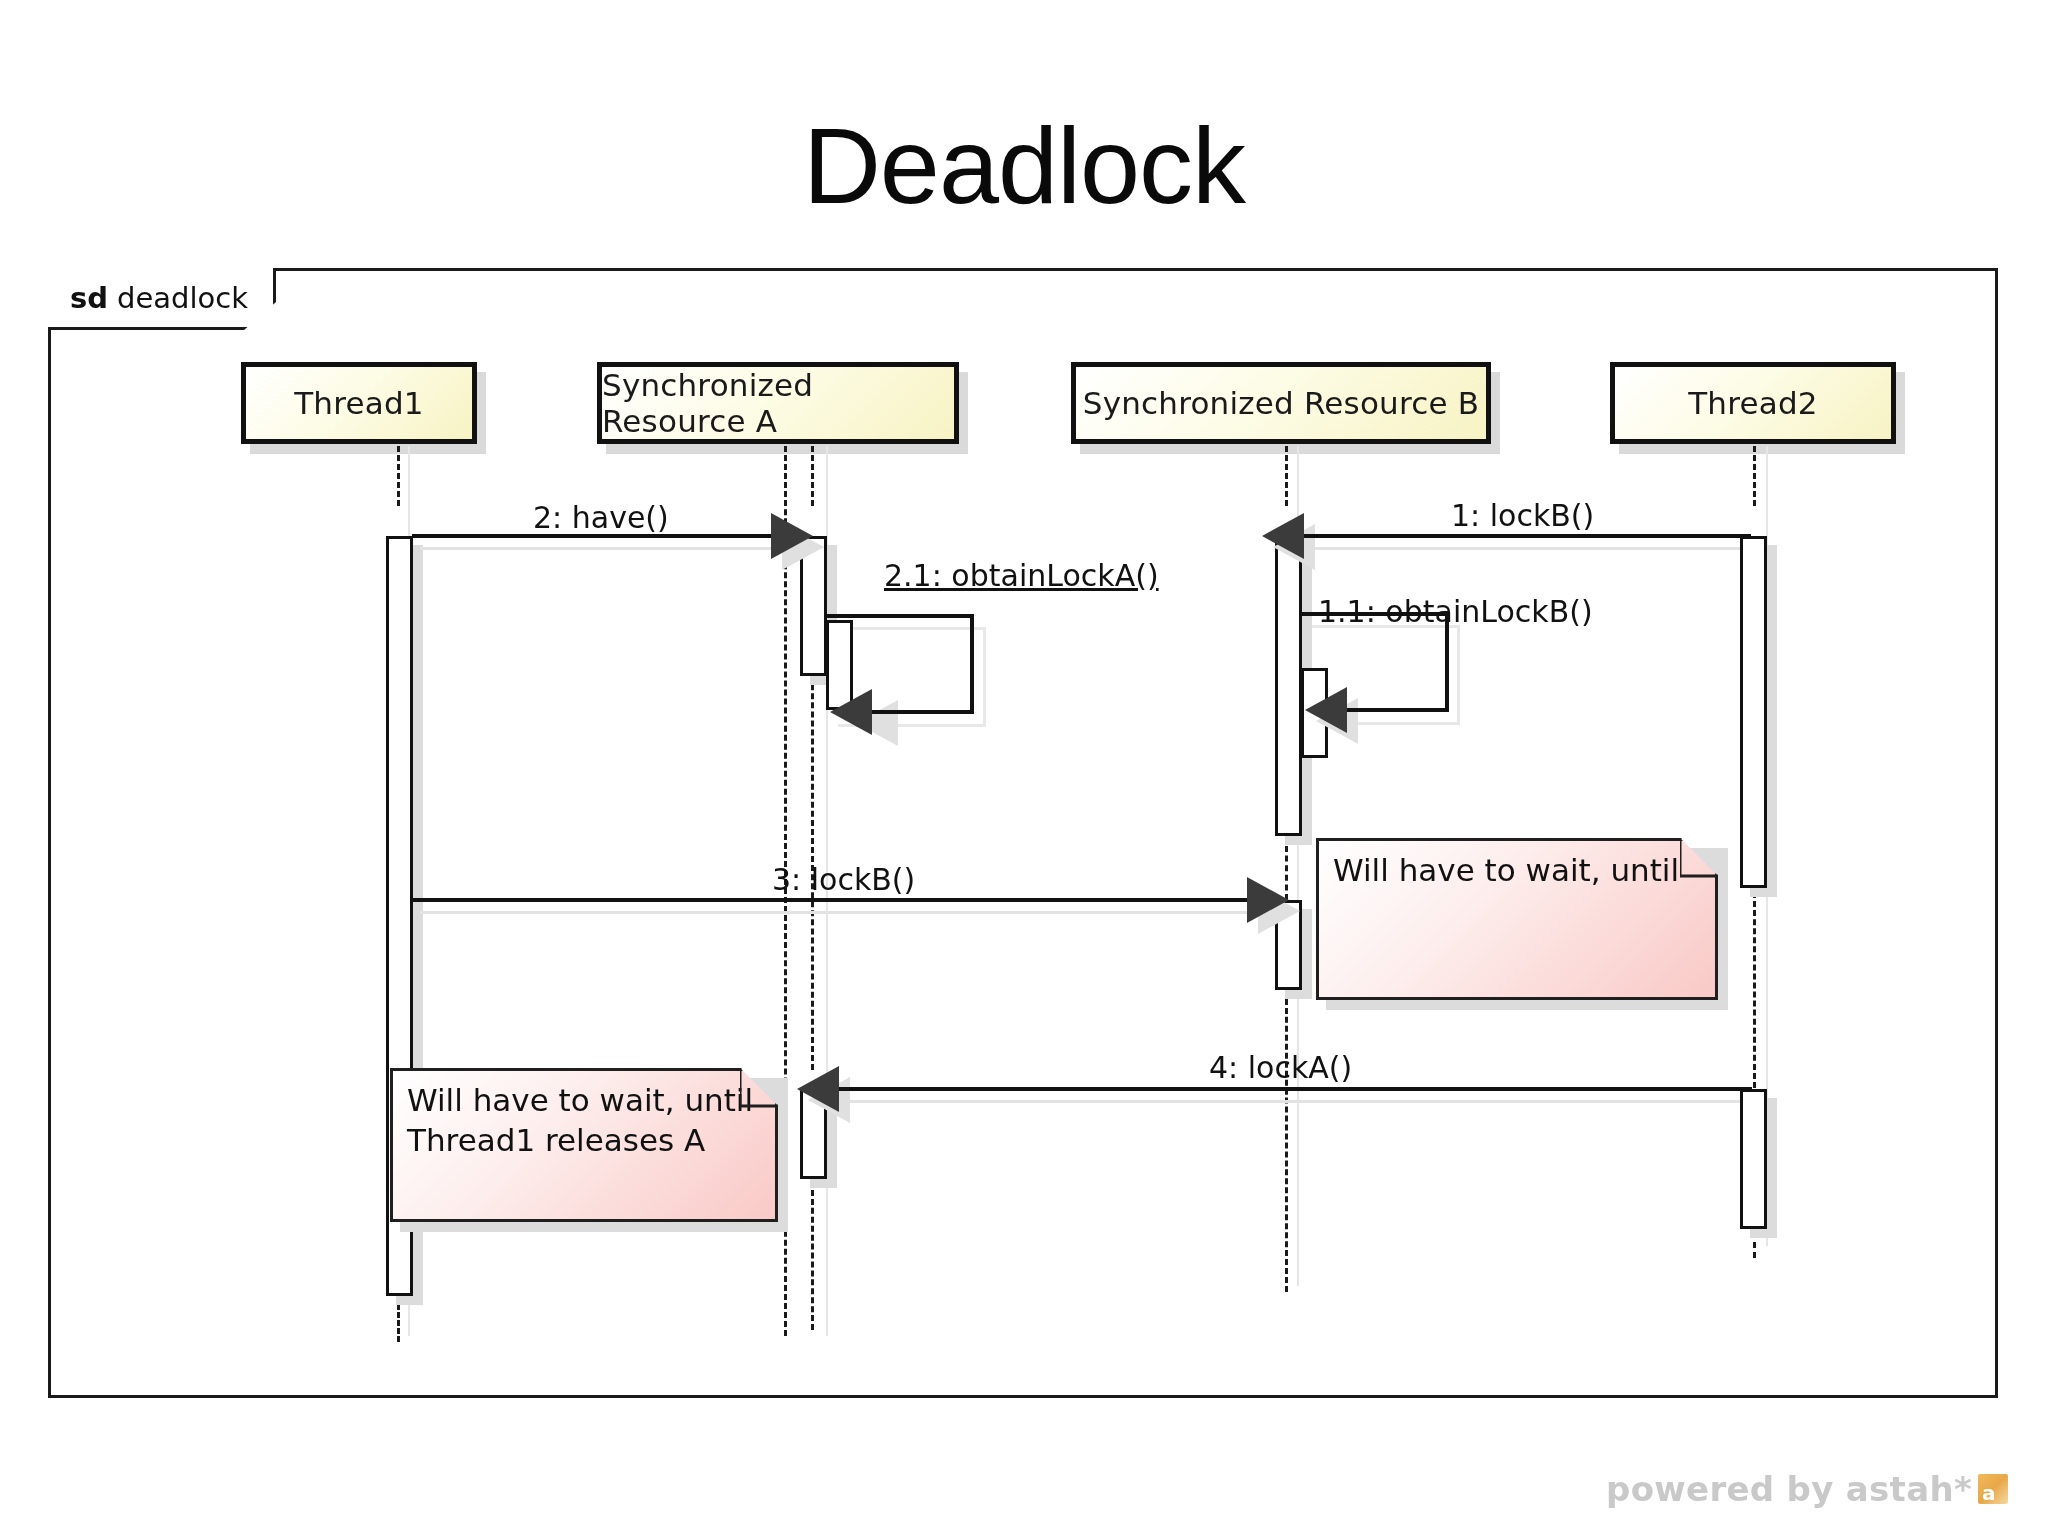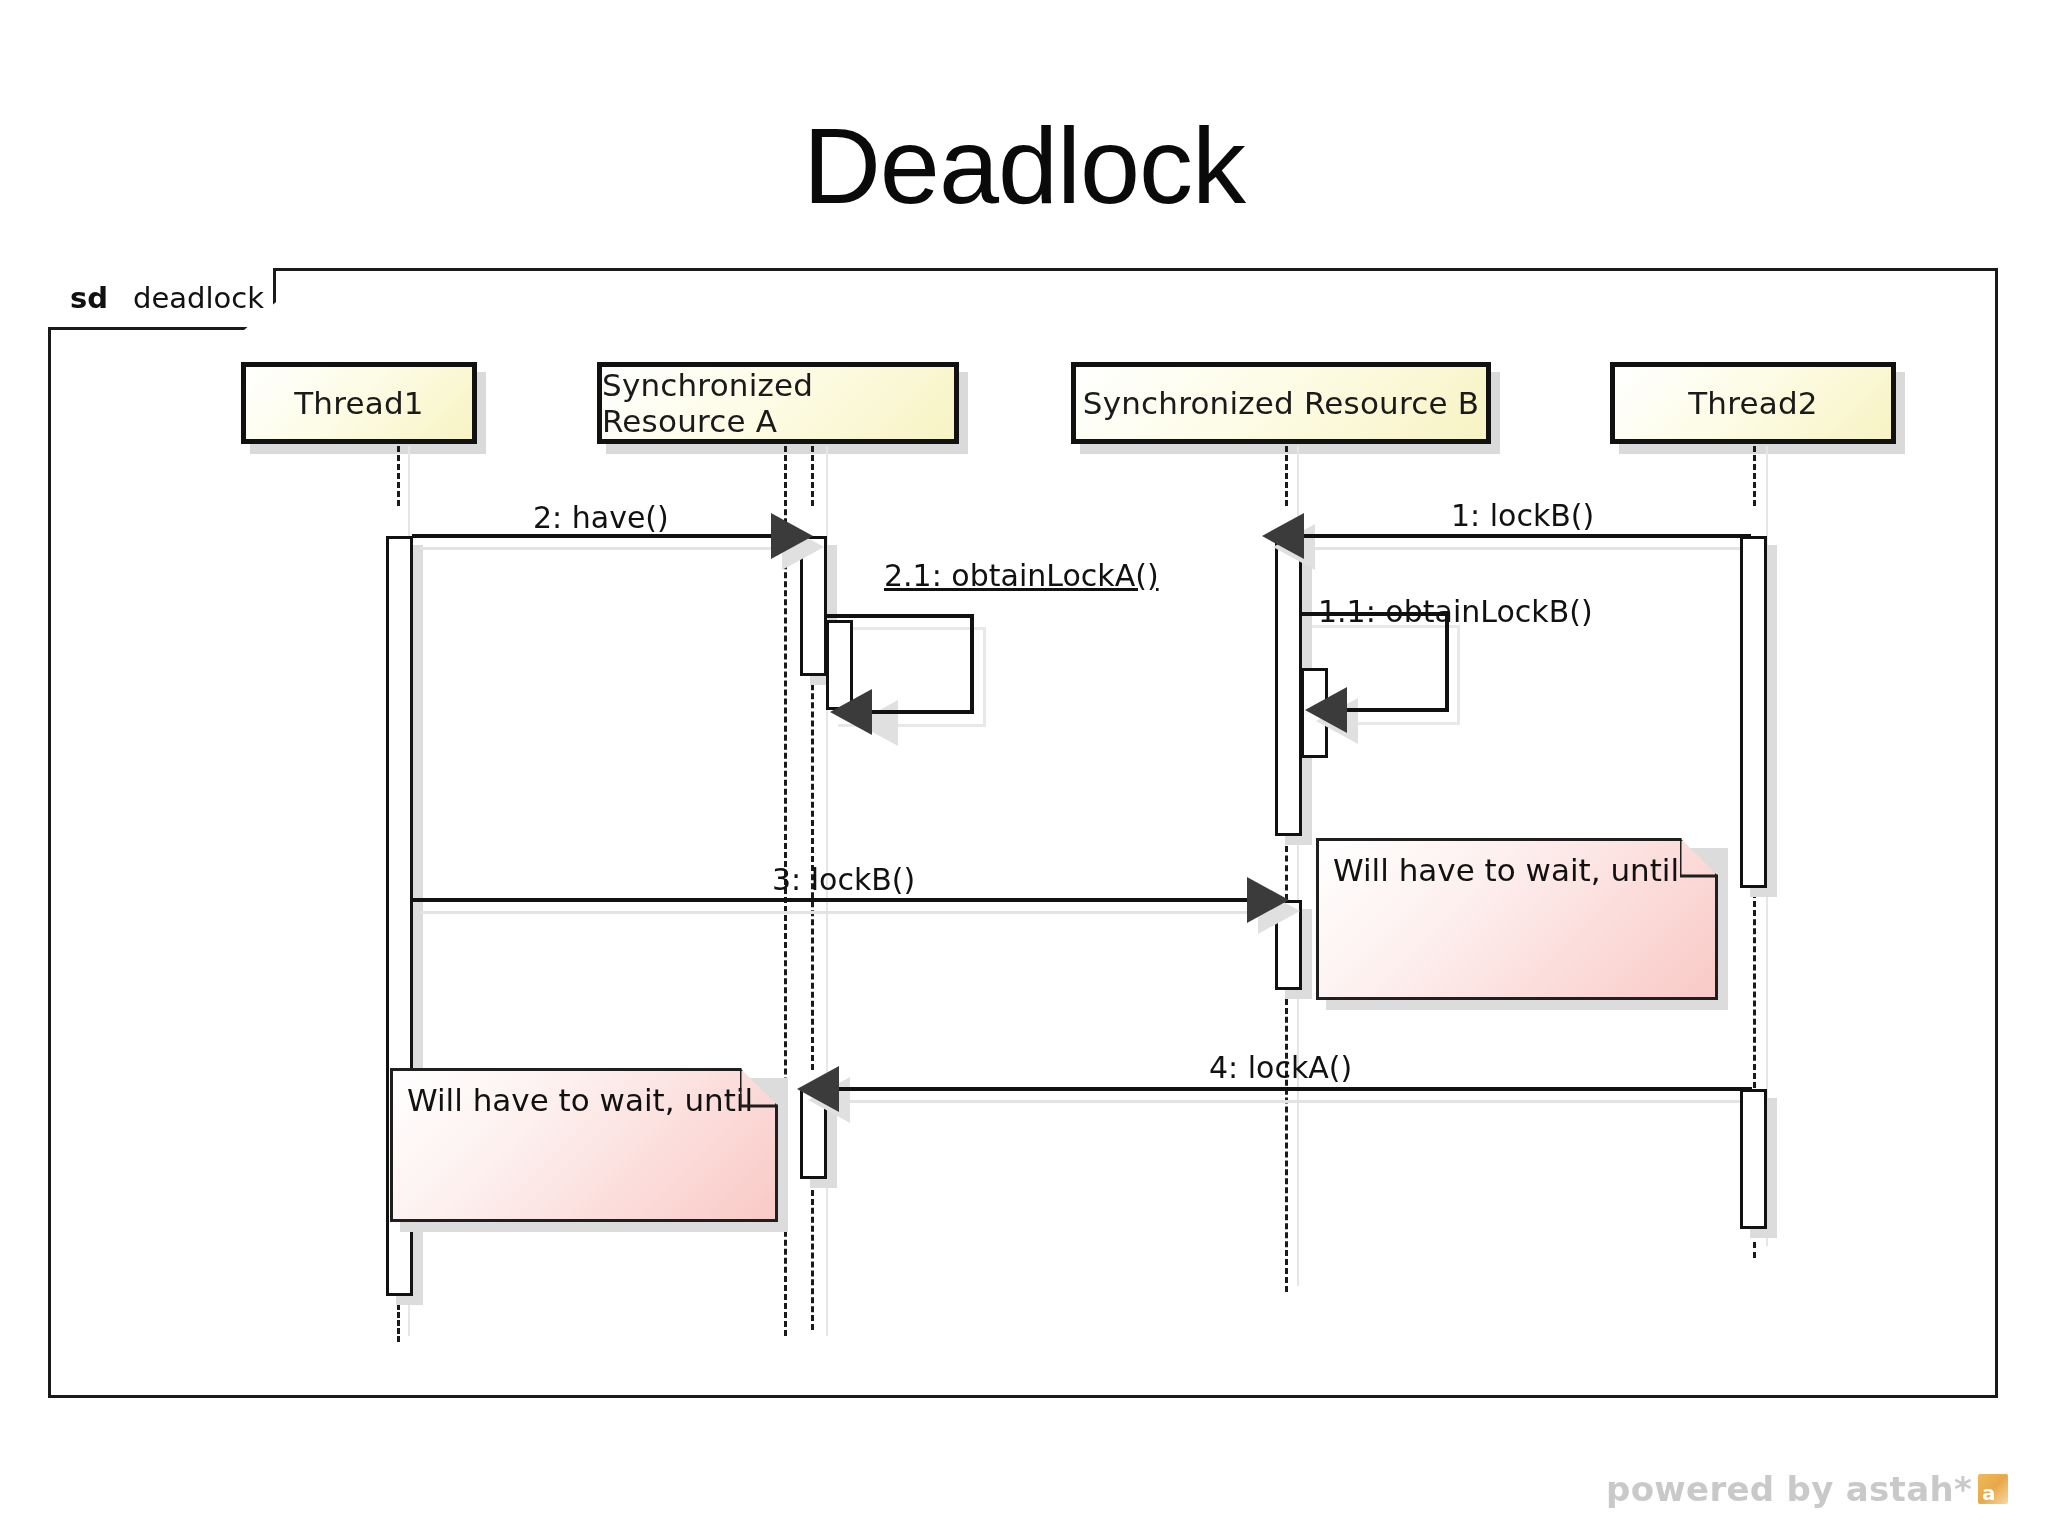--- a/index.html
+++ b/index.html
@@ -24,21 +24,21 @@
     background:#d9d9d9;z-index:-1;
   }
   #frame-label{
     position:absolute;left:48px;top:268px;width:228px;height:62px;
     border-right:3px solid #1a1a1a;border-bottom:3px solid #1a1a1a;
     box-sizing:border-box;background:#fff;
     clip-path:polygon(0 0,100% 0,100% 55%,86% 100%,0 100%);
     font-size:29px;display:flex;align-items:center;padding-left:22px;
     color:#111;
   }
-  #frame-label b{font-weight:700;margin-right:25px;}
+  #frame-label b{font-weight:700;margin-right:9px;}
 
   
   .head{
     position:absolute;border:5px solid #111;box-sizing:border-box;
     background:linear-gradient(135deg,#ffffff 0%,#fdfce6 45%,#f7f3c4 100%);
     display:flex;align-items:center;justify-content:center;
     font-size:31px;color:#1a1a1a;letter-spacing:.2px;
   }
   .head-shadow{position:absolute;background:#dadada;z-index:0;}
 
@@ -236,20 +236,21 @@
 <div class="note" style="left:1316px;top:838px;width:402px;height:162px;">
   <div>Will have to wait, until</div>
 </div>
 <svg class="note-fold-line" style="left:1680px;top:838px;width:40px;height:40px;" viewBox="0 0 40 40">
   <path d="M0,0 L0,38 L38,38" fill="none" stroke="#1f1f1f" stroke-width="3"></path>
 </svg>
 
 <div class="note-shadow" style="left:400px;top:1078px;width:388px;height:154px;"></div>
 <div class="note" style="left:390px;top:1068px;width:388px;height:154px;">
   <div>Will have to wait, until</div>
+  <div>Thread1 releases A</div>
 </div>
 <svg class="note-fold-line" style="left:740px;top:1068px;width:40px;height:40px;" viewBox="0 0 40 40">
   <path d="M0,0 L0,38 L38,38" fill="none" stroke="#1f1f1f" stroke-width="3"></path>
 </svg>
 
 <div id="watermark">
   <span>powered by astah*</span>
   <span id="astah-logo"></span>
 </div>
 

